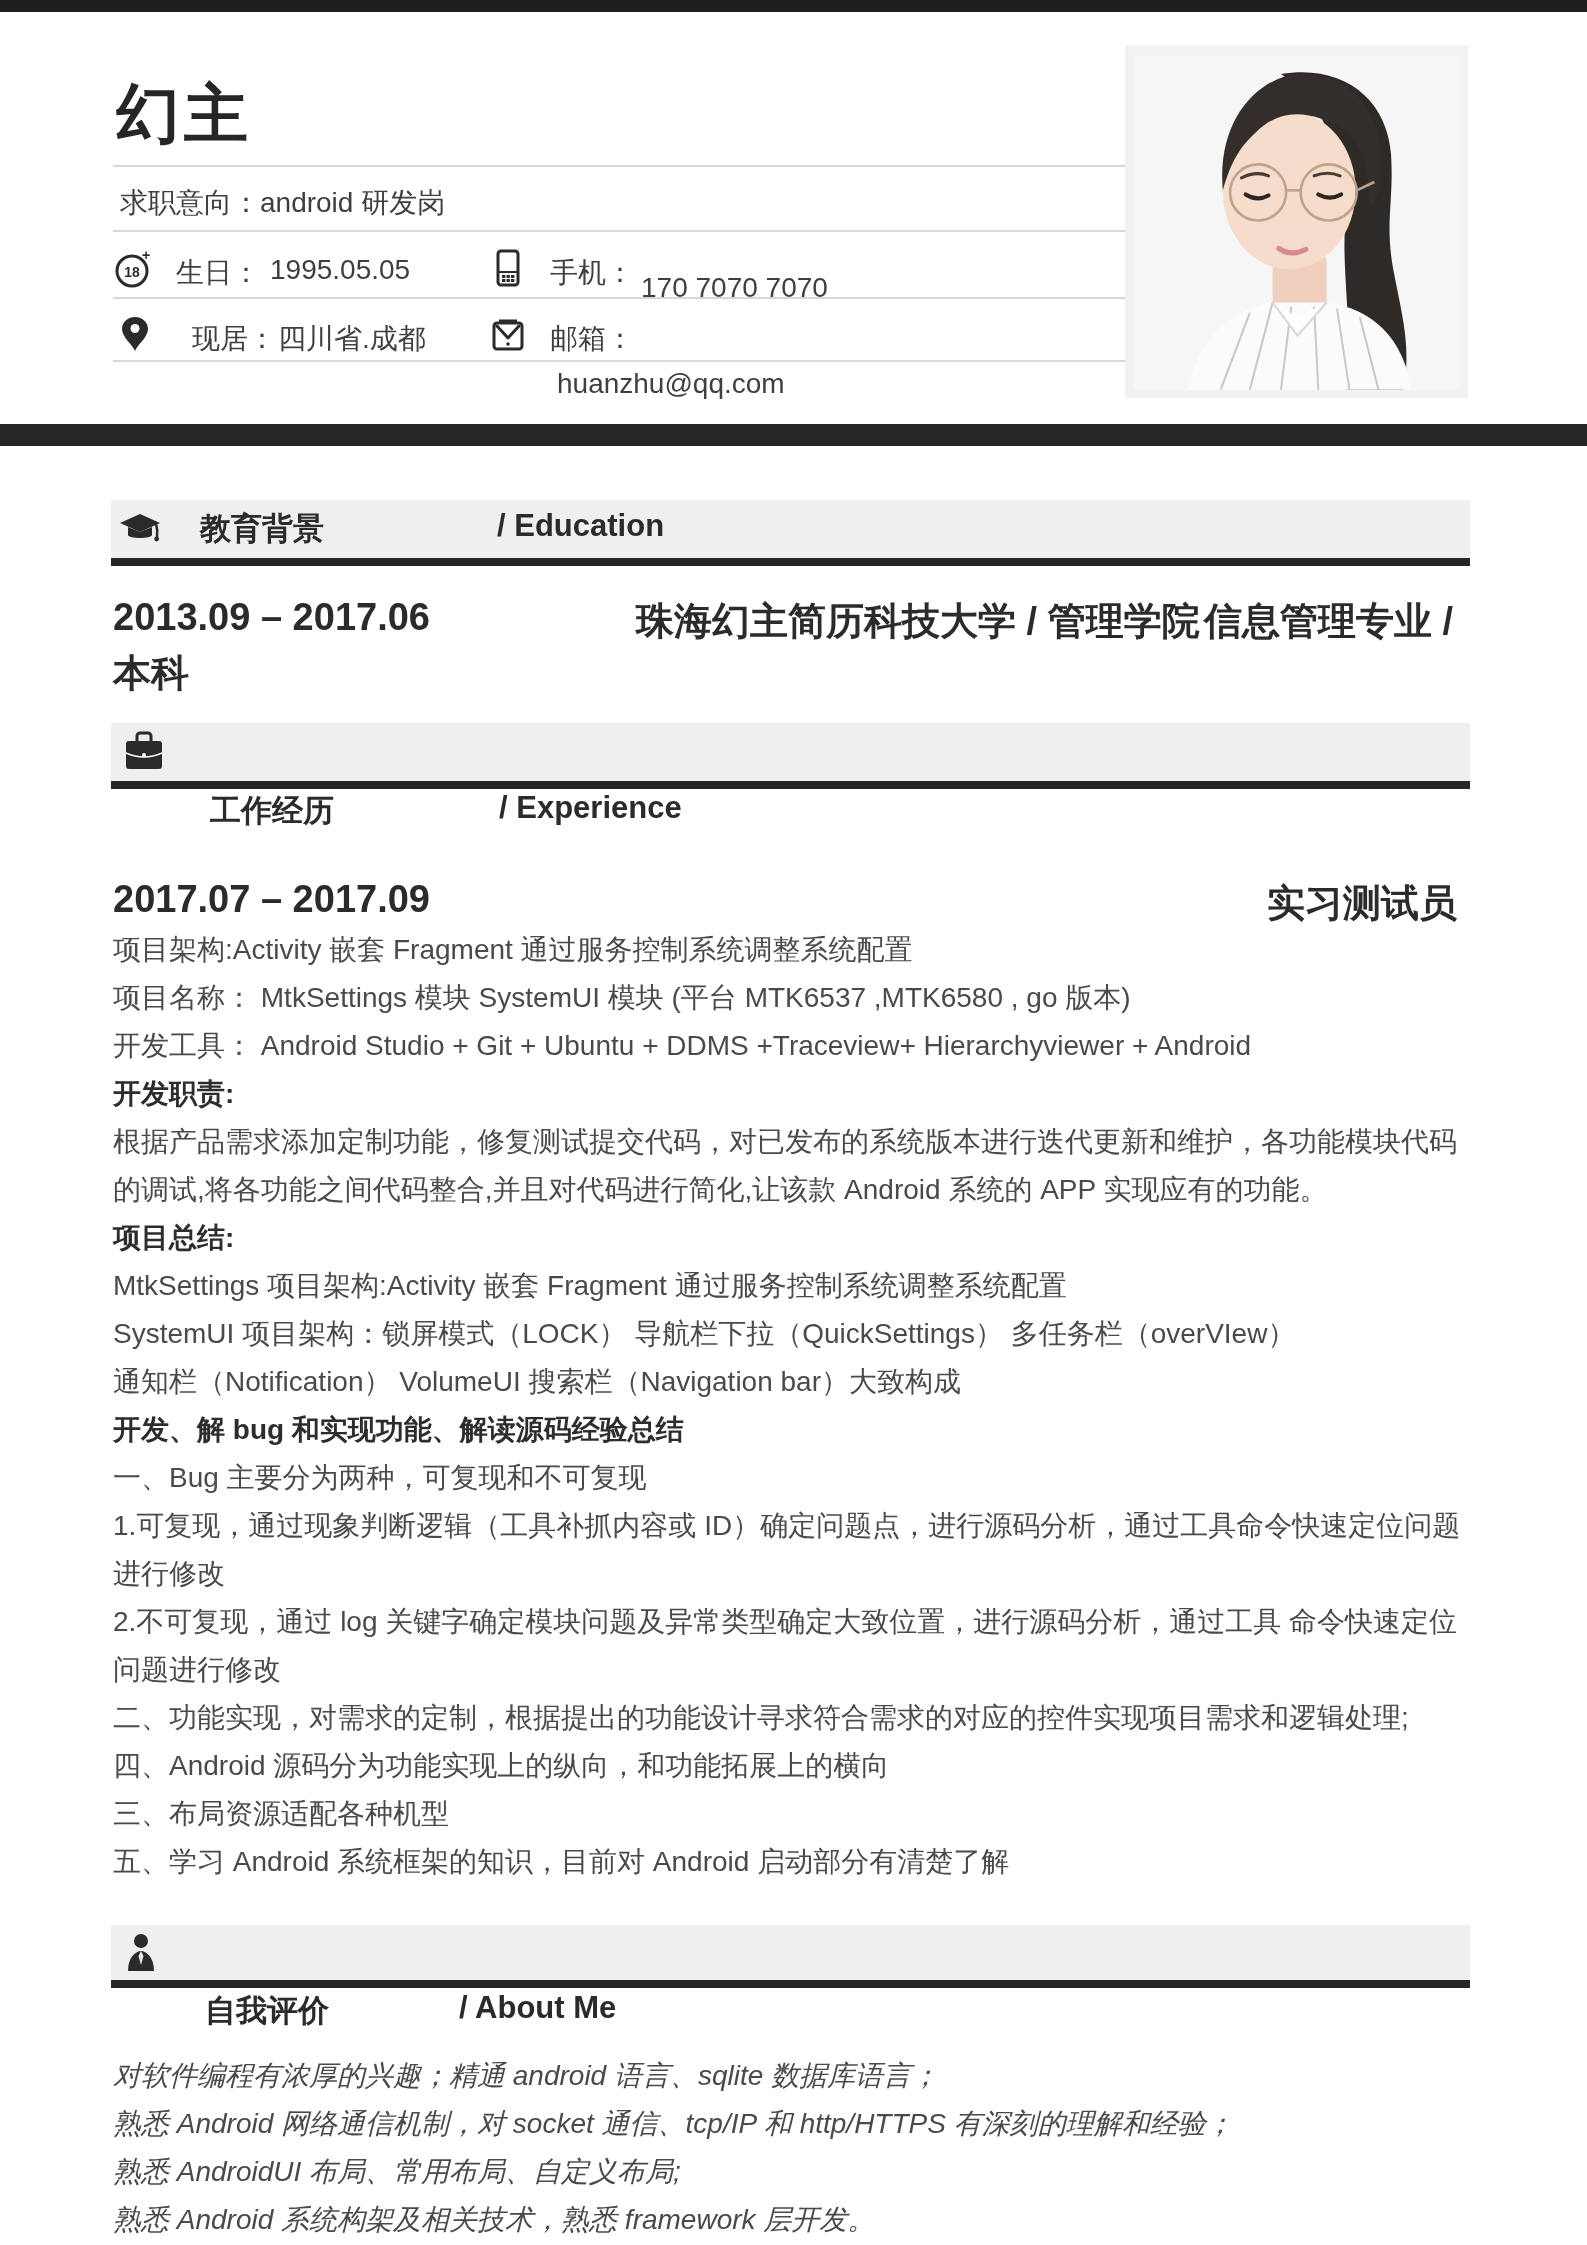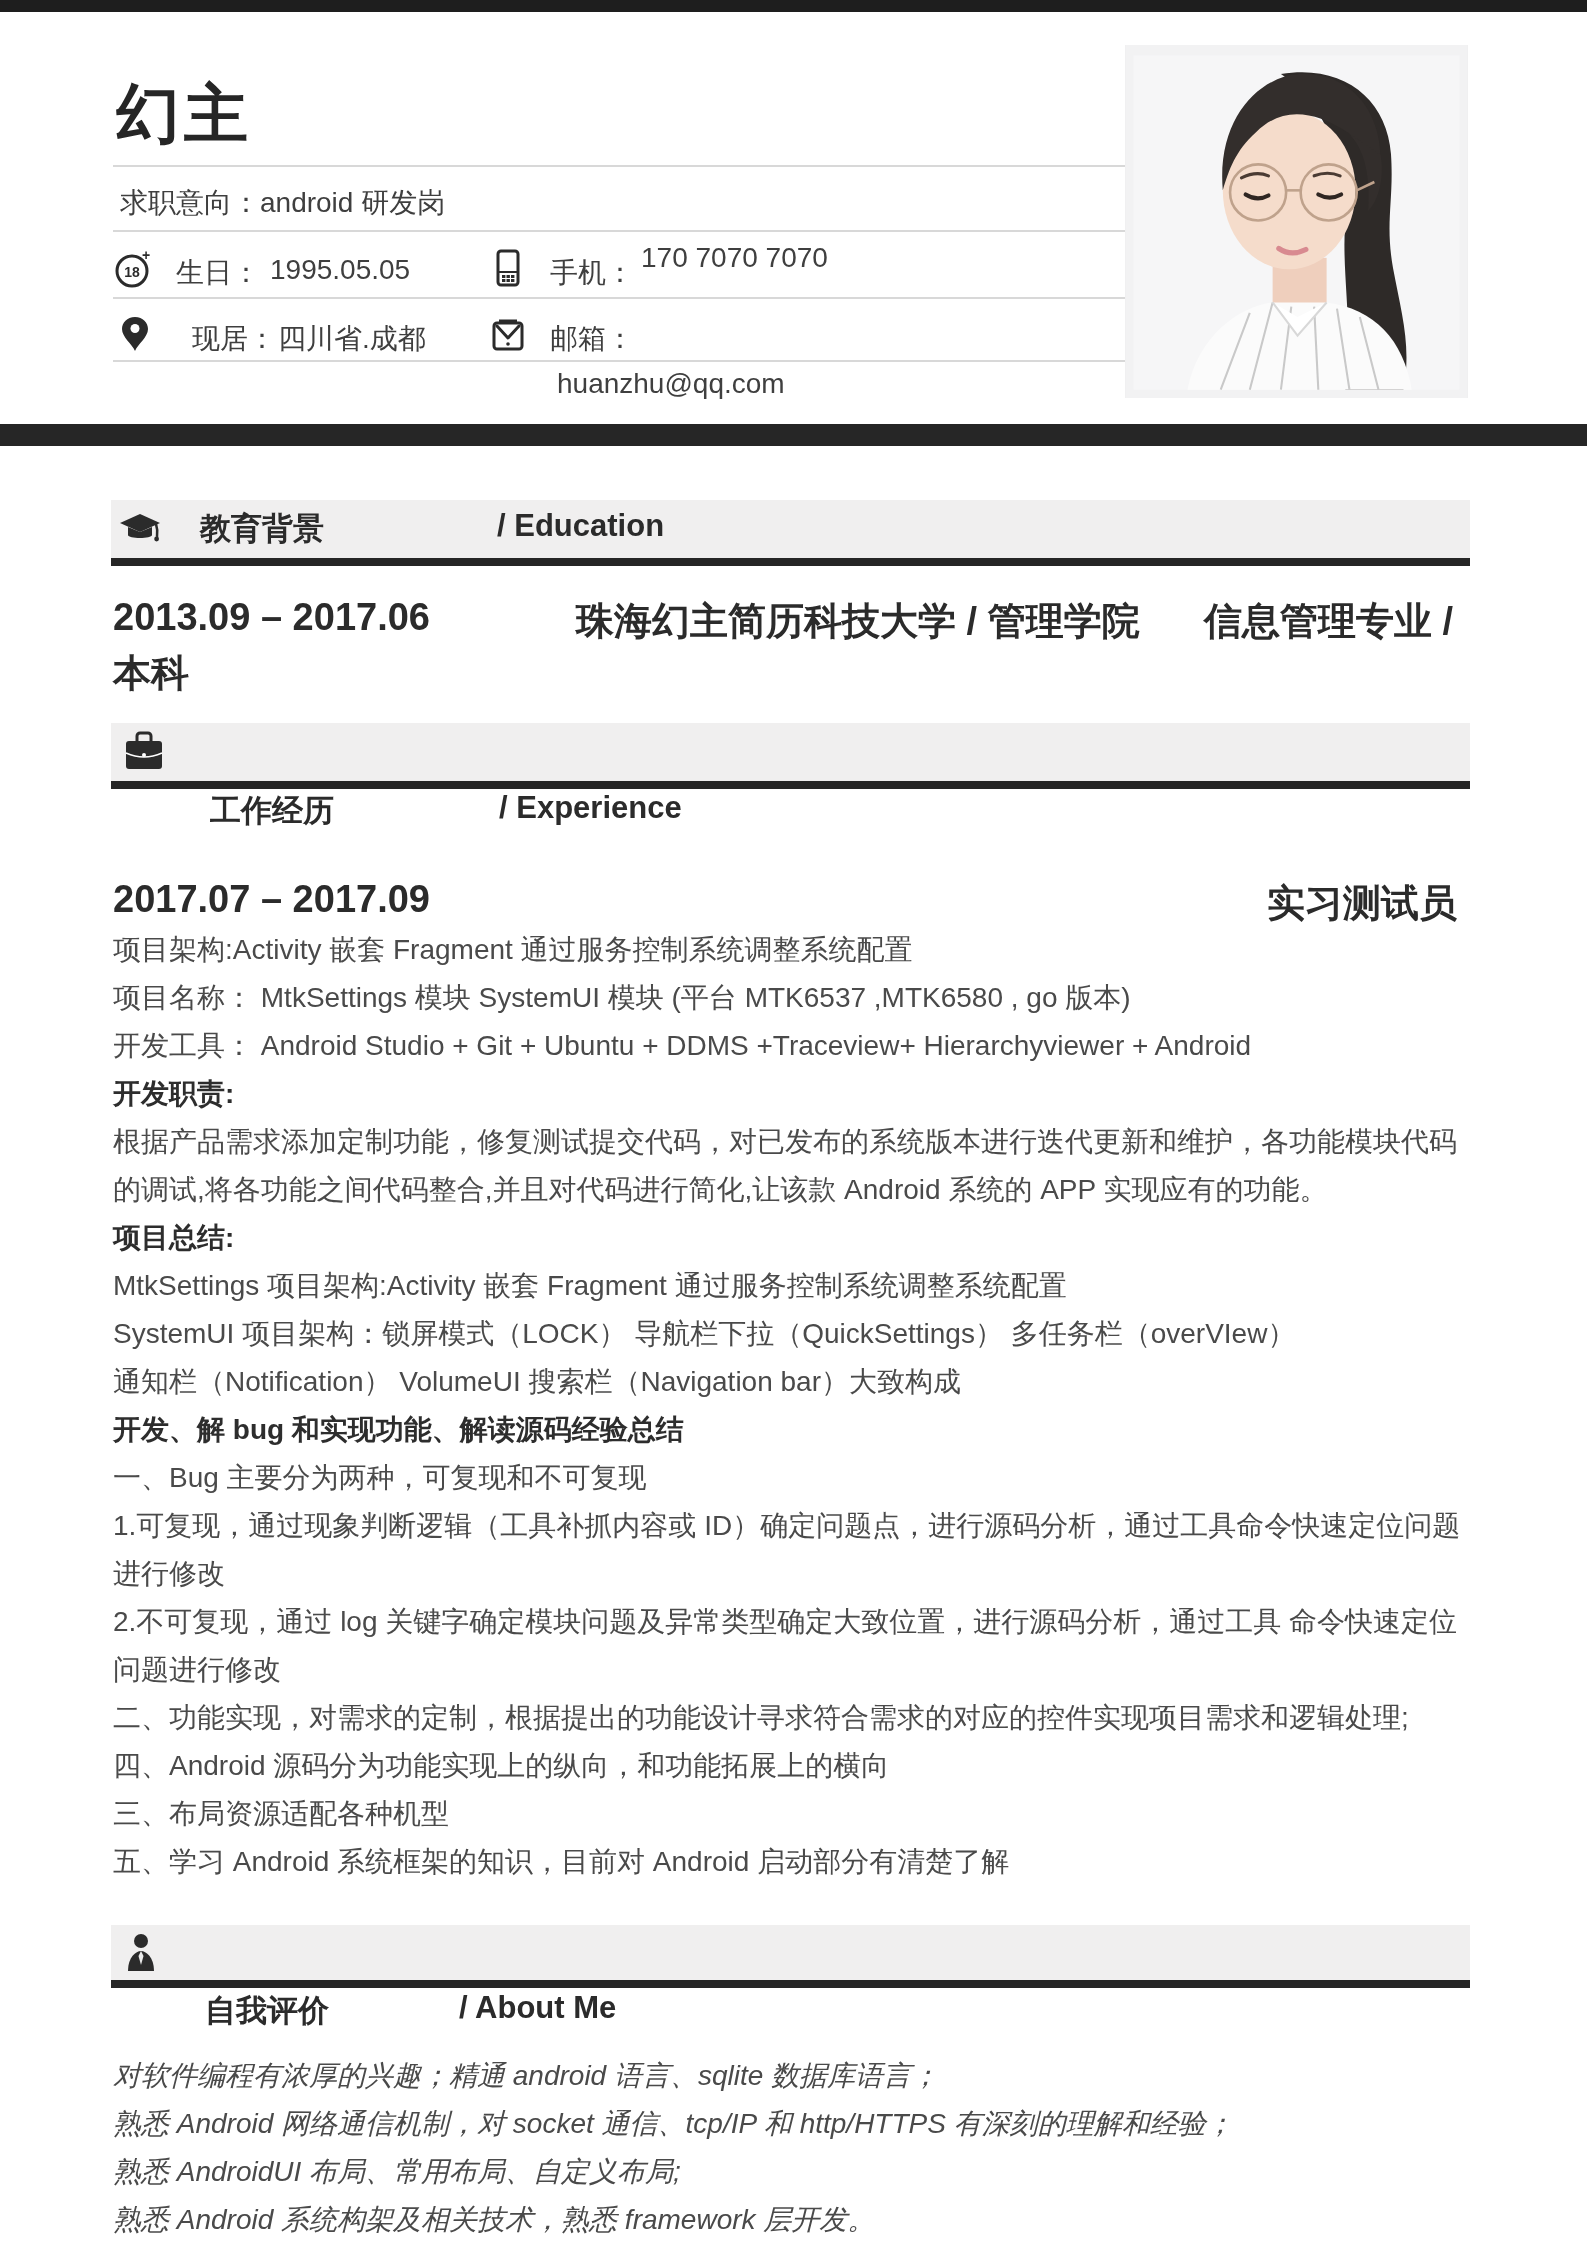--- a/index.html
+++ b/index.html
@@ -71,21 +71,21 @@
           <rect x="14" y="27" width="3.4" height="3"></rect>
           <rect x="18.5" y="27" width="3.4" height="3"></rect>
           <rect x="23" y="27" width="3.4" height="3"></rect>
           <rect x="14" y="31" width="3.4" height="3"></rect>
           <rect x="18.5" y="31" width="3.4" height="3"></rect>
           <rect x="23" y="31" width="3.4" height="3"></rect>
         </g>
       </svg>
   </div>
   <div class="clabel" style="left:550px;top:254px;">手机：</div>
-  <div class="cvalue" style="left:641px;top:242px;text-align:right;">170 7070 7070</div>
+  <div class="cvalue" style="left:641px;top:272px;text-align:right;">170 7070 7070</div>
 
   <div class="hdivider d3"></div>
 
   <div class="cicon" style="left:115px;top:314px;">
     <svg viewBox="0 0 40 40">
         <path d="M20 3 C12 3 7 9 7 15 c0 8 10 15 13 22 3-7 13-14 13-22 0-6-5-12-13-12z" fill="#2b2b2b"></path>
         <circle cx="20" cy="14.5" r="4.5" fill="#ffffff"></circle>
       </svg>
   </div>
   <div class="clabel" style="left:176px;top:320px;margin-left:16px;">现居：</div>
@@ -146,21 +146,21 @@
         <polygon points="22,4 42,13 22,22 2,13" fill="#2b2b2b"></polygon>
         <path d="M10 17 v8 c0 4 24 4 24 0 v-8 l-12 5 z" fill="#2b2b2b"></path>
         <path d="M38 14 q2 6 1 13" fill="none" stroke="#2b2b2b" stroke-width="2.5"></path>
         <circle cx="38.6" cy="29" r="2.4" fill="#2b2b2b"></circle>
       </svg>
   </div>
   <div class="sectitle" style="left:200px;top:508px;">教育背景</div>
   <div class="sectitle" style="left:497px;top:508px;">/ Education</div>
 
   <div class="rowtext" style="left:113px;top:596px;">2013.09 – 2017.06</div>
-  <div class="rowtext" style="left:576px;top:596px;">珠海幻主简历科技大学 / 管理学院</div>
+  <div class="rowtext" style="left:636px;top:596px;">珠海幻主简历科技大学 / 管理学院</div>
   <div class="rowtext right-anchor" style="right:134px;top:596px;">信息管理专业 /</div>
   <div class="rowtext" style="left:113px;top:648px;">本科</div>
 
   <div class="secbar" style="top:723px;height:58px;"></div>
   <div class="secline" style="top:781px;"></div>
   <div class="sicon" style="left:122px;top:731px;">
     <svg viewBox="0 0 44 42">
         <path d="M15 10 v-5 a3 3 0 0 1 3 -3 h8 a3 3 0 0 1 3 3 v5" fill="none" stroke="#2b2b2b" stroke-width="3"></path>
         <rect x="4" y="10" width="36" height="28" rx="3" fill="#2b2b2b"></rect>
         <path d="M4 22 Q22 30 40 22" fill="none" stroke="#ffffff" stroke-width="1.6"></path>

